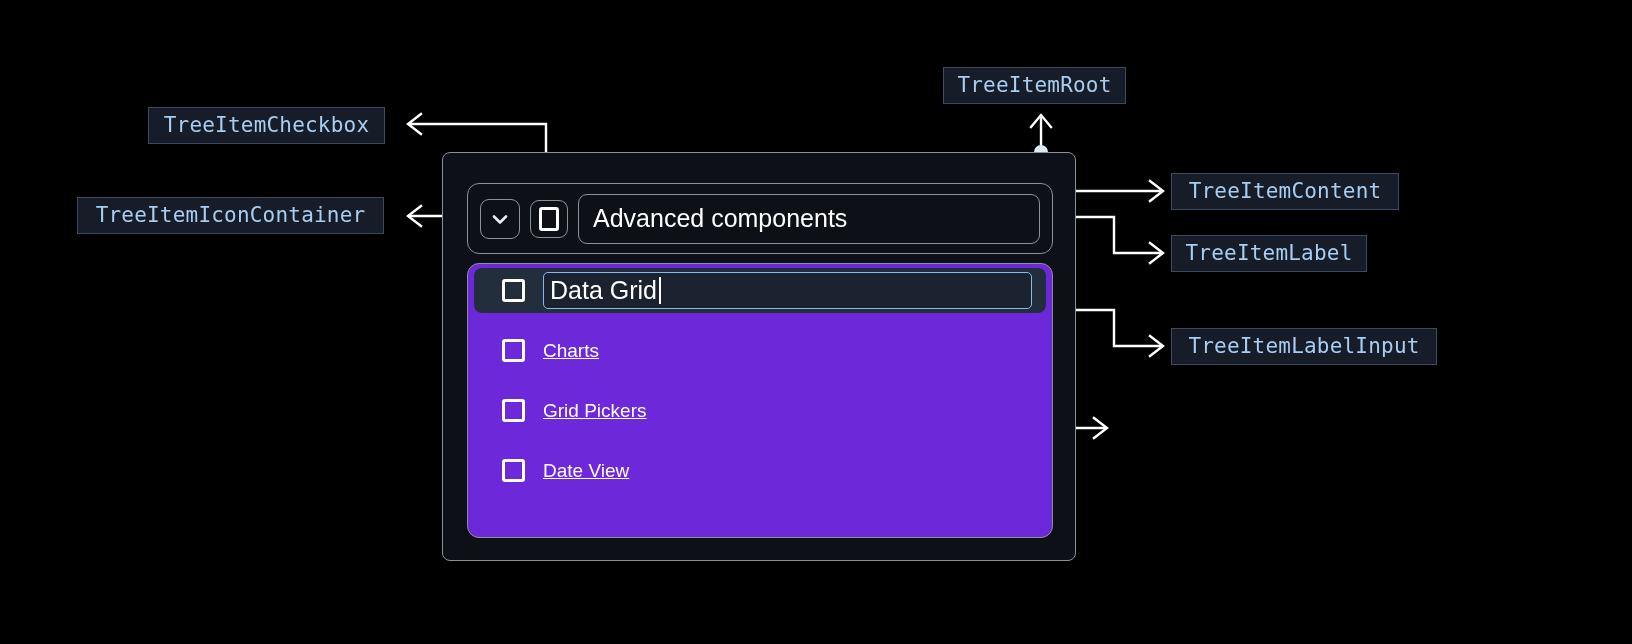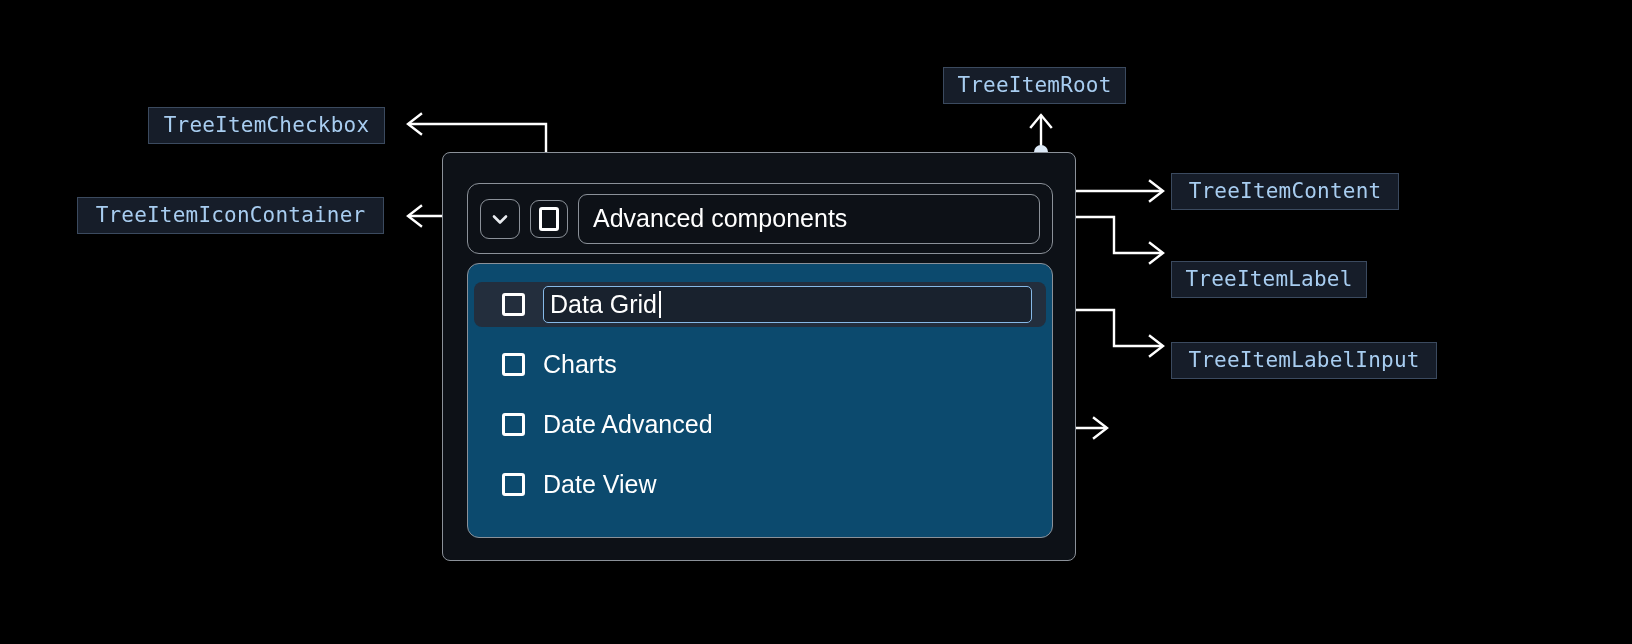--- a/index.html
+++ b/index.html
@@ -118,24 +118,24 @@
     font-size: 25px;
   }
 
   .group-transition {
     position: absolute;
     left: 24px;
     top: 110px;
     width: 586px;
     height: 275px;
     box-sizing: border-box;
-    background: #0c4a6e;
+    background: #6d28d9;
     border: 1px solid #8b9199;
     border-radius: 12px;
-    padding-top: 18px;
+    padding-top: 4px;
   }
 
   .item-row {
     position: relative;
     height: 45px;
     margin: 0 6px 15px 6px;
     display: flex;
     align-items: center;
     border-radius: 8px;
     padding-left: 28px;
@@ -147,22 +147,23 @@
   .item-cb {
     width: 23px;
     height: 23px;
     box-sizing: border-box;
     border: 3px solid #ffffff;
     border-radius: 3px;
     flex: 0 0 auto;
   }
   .item-text {
     color: #ffffff;
-    font-size: 25px;
+    font-size: 19px;
     line-height: 1;
+    text-decoration: underline;
   }
   .label-input {
     flex: 1 1 auto;
     margin-right: 14px;
     height: 37px;
     box-sizing: border-box;
     background: #19222e;
     border: 1px solid #86b9e8;
     border-radius: 5px;
     display: flex;
@@ -222,23 +223,23 @@
   </svg>
 
   <div class="chip" style="left:77px;   top:197px; width:307px;">TreeItemIconContainer</div>
 
   <div class="chip" style="left:148px;  top:107px; width:237px;">TreeItemCheckbox</div>
 
   <div class="chip" style="left:943px;  top:67px;  width:183px;">TreeItemRoot</div>
 
   <div class="chip" style="left:1171px; top:173px; width:228px;">TreeItemContent</div>
 
-  <div class="chip" style="left:1171px; top:235px; width:196px;margin-top:26px;">TreeItemLabel</div>
-
-  <div class="chip" style="left:1171px; top:342px; width:266px;">TreeItemLabelInput</div>
+  <div class="chip" style="left:1171px; top:235px; width:196px;">TreeItemLabel</div>
+
+  <div class="chip" style="left:1171px; top:328px; width:266px;">TreeItemLabelInput</div>
 
 
   <div class="tree-root">
 
     <div class="tree-content">
 
       <div class="icon-container">
         <svg width="24" height="24" viewBox="0 0 24 24">
           <polyline points="6,9.5 12,15.5 18,9.5" fill="none" stroke="#e8ebef" stroke-width="2.6" stroke-linecap="round" stroke-linejoin="round"></polyline>
         </svg>
@@ -261,21 +262,21 @@
         </span>
       </div>
 
       <div class="item-row">
         <span class="item-cb"></span>
         <span class="item-text">Charts</span>
       </div>
 
       <div class="item-row">
         <span class="item-cb"></span>
-        <span class="item-text">Date Advanced</span>
+        <span class="item-text">Grid Pickers</span>
       </div>
 
       <div class="item-row">
         <span class="item-cb"></span>
         <span class="item-text">Date View</span>
       </div>
 
     </div>
   </div>
 

